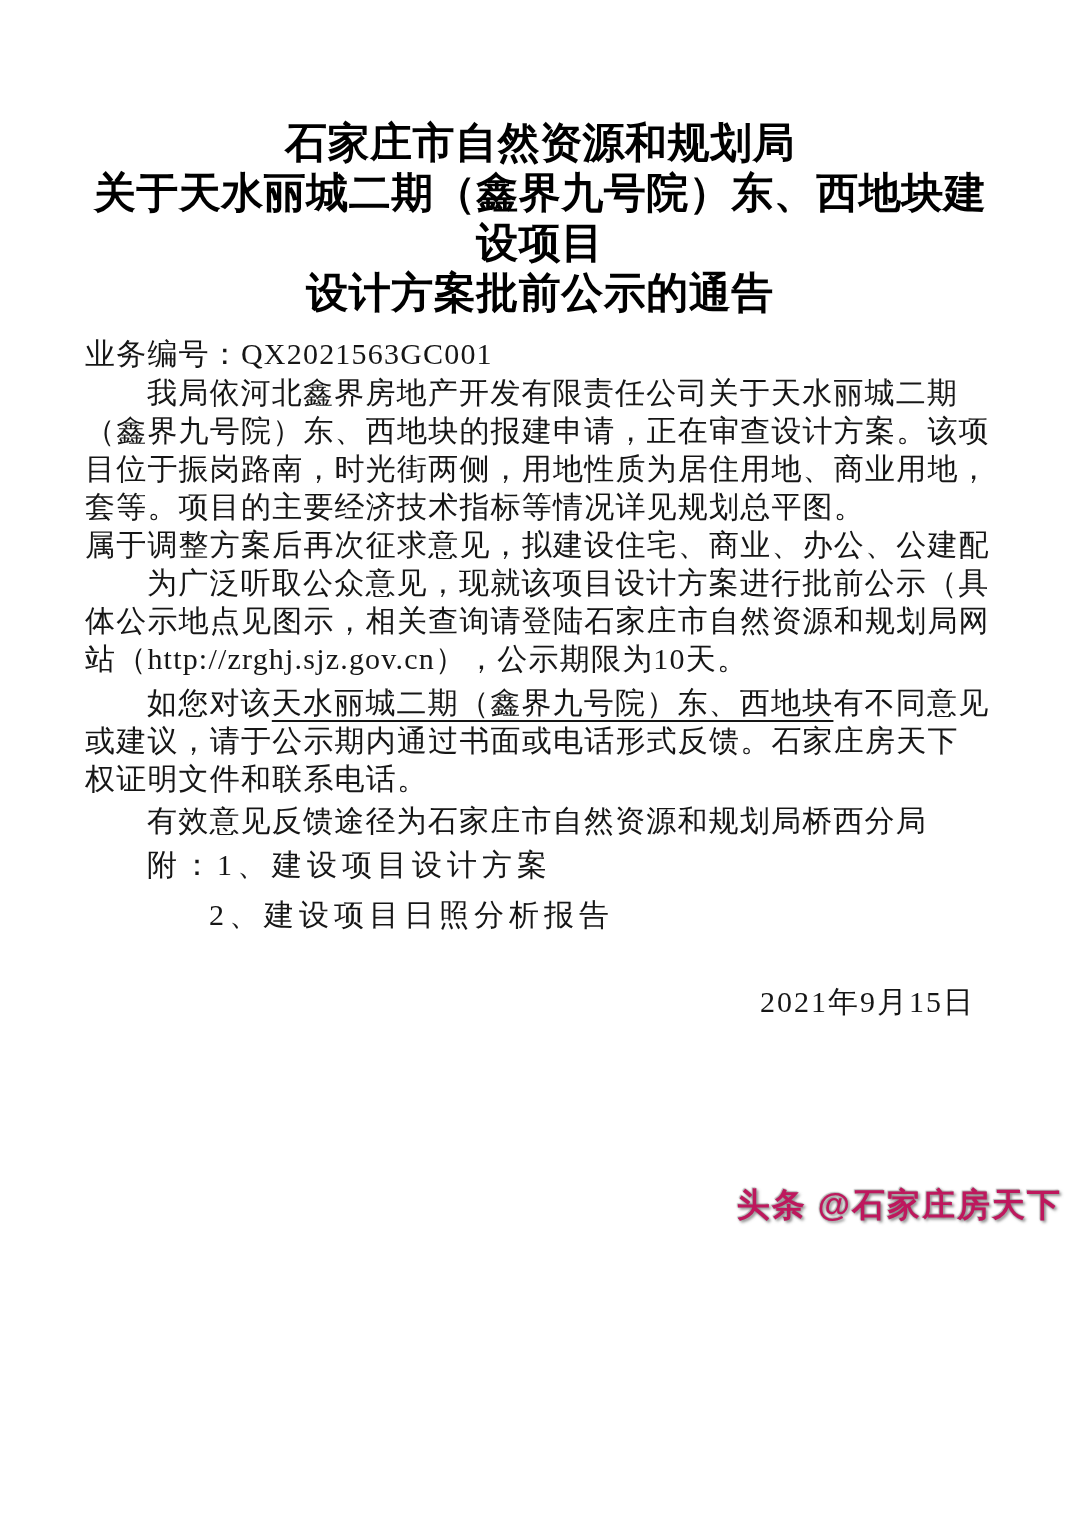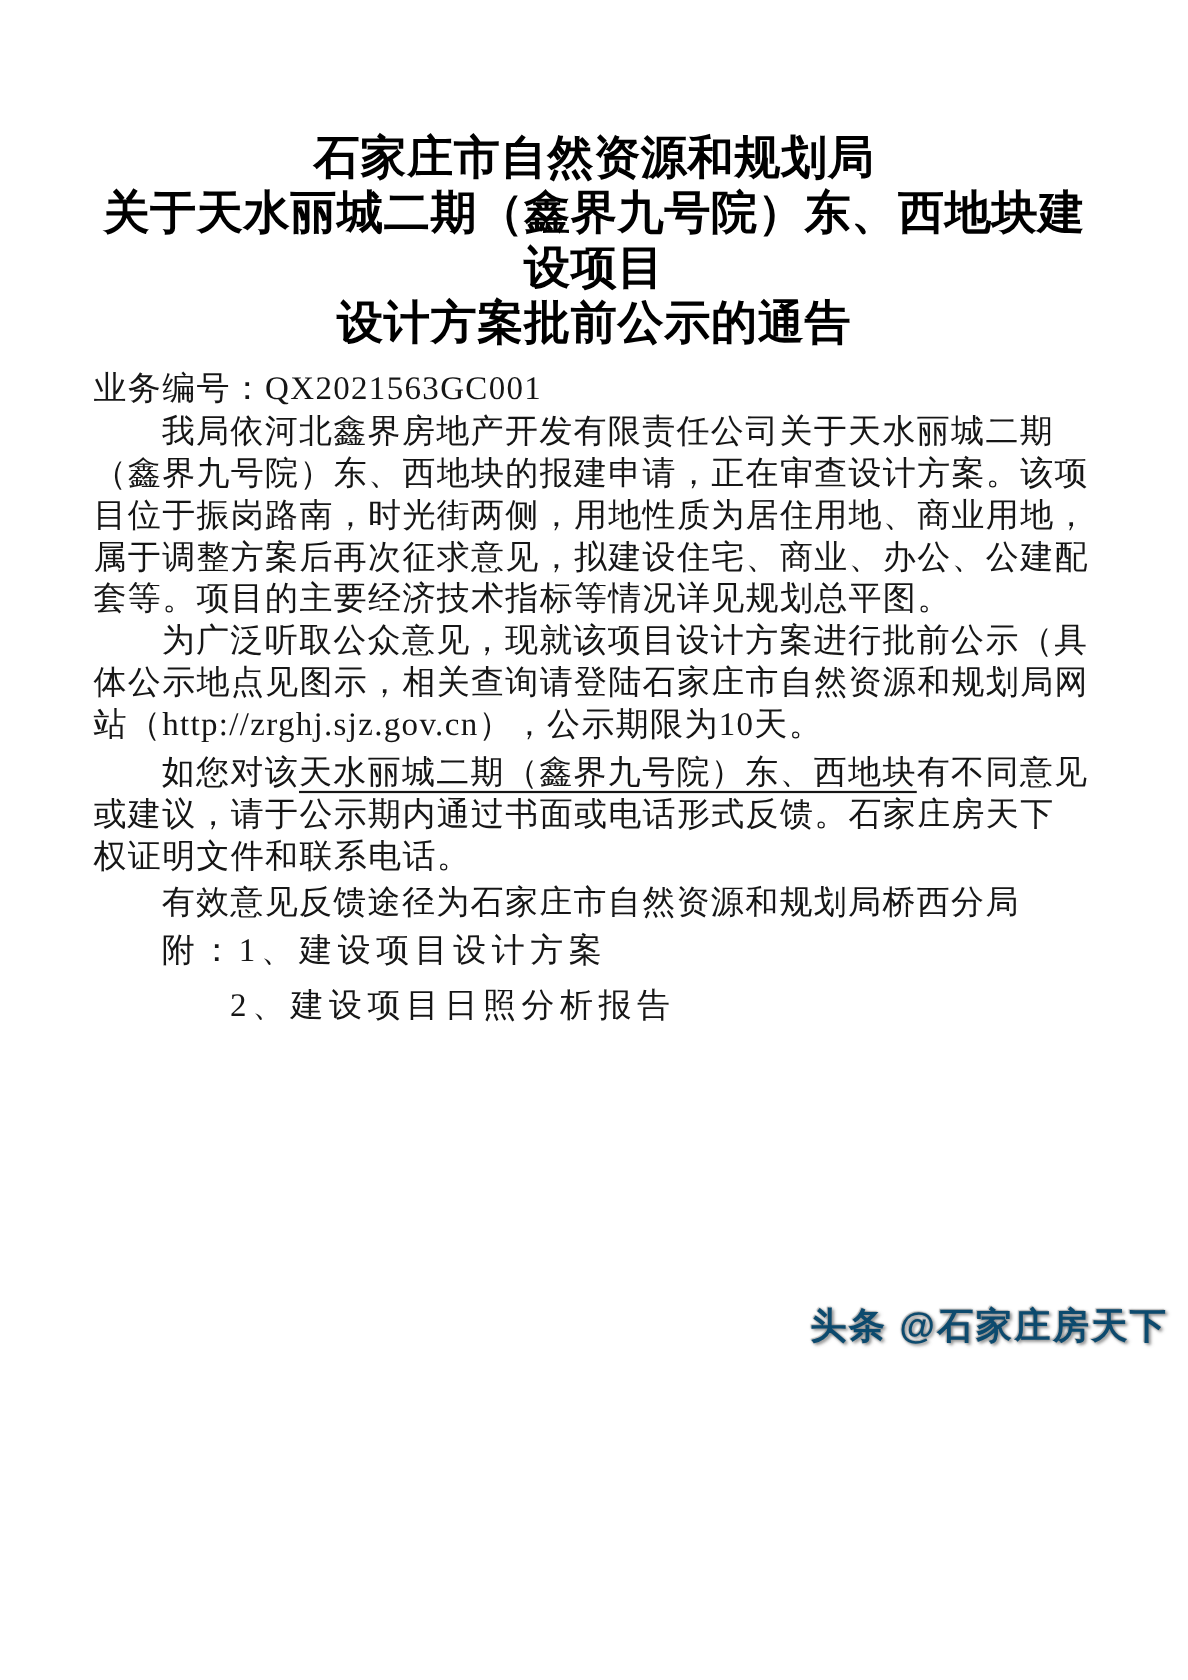--- a/index.html
+++ b/index.html
@@ -70,21 +70,21 @@
   }
   
   .watermark {
     position: absolute;
     right: 18px;
     bottom: 14px;
     font-family: "Liberation Sans", "DejaVu Sans", sans-serif;
     font-weight: 700;
     font-size: 33px;
     letter-spacing: 2px;
-    color: #0c4a6e;
+    color: #be185d;
     text-shadow:
       0 0 2px rgba(130,130,130,0.85),
       2px 2px 3px rgba(110,110,110,0.75),
       -1px -1px 1px rgba(160,160,160,0.6);
   }
 </style>
 </head>
 <body>
 
 <div class="page">
@@ -98,22 +98,22 @@
     </div>
 
     <div class="biz-line">业务编号：QX2021563GC001</div>
 
     <div class="body-text">
 
       <div class="para-1">
         <div class="line indent">我局依河北鑫界房地产开发有限责任公司关于天水丽城二期</div>
         <div class="line">（鑫界九号院）东、西地块的报建申请，正在审查设计方案。该项</div>
         <div class="line">目位于振岗路南，时光街两侧，用地性质为居住用地、商业用地，</div>
+        <div class="line">套等。项目的主要经济技术指标等情况详见规划总平图。</div>
         <div class="line">属于调整方案后再次征求意见，拟建设住宅、商业、办公、公建配</div>
-        <div class="line">套等。项目的主要经济技术指标等情况详见规划总平图。</div>
       </div>
 
       <div class="para-2">
         <div class="line indent">为广泛听取公众意见，现就该项目设计方案进行批前公示（具</div>
         <div class="line">体公示地点见图示，相关查询请登陆石家庄市自然资源和规划局网</div>
         <div class="line">站（http://zrghj.sjz.gov.cn），公示期限为10天。</div>
       </div>
 
       <div class="para-3">
         <div class="line indent"><span>如您对该</span><span class="underlined">天水丽城二期（鑫界九号院）东、西地块</span><span>有不同意见</span></div>
@@ -123,18 +123,19 @@
 
       <div class="feedback-block">
         <div class="line indent">有效意见反馈途径为石家庄市自然资源和规划局桥西分局</div>
       </div>
 
       <div class="attachment-block">
         <div class="line indent">附：1、建设项目设计方案</div>
         <div class="line attachment-line2">2、建设项目日照分析报告</div>
       </div>
 
+      <div class="date-line">2021年9月15日</div>
 
     </div>
   </div>
 
   <div class="watermark">头条 @石家庄房天下</div>
 </div>
 
 </body></html>

